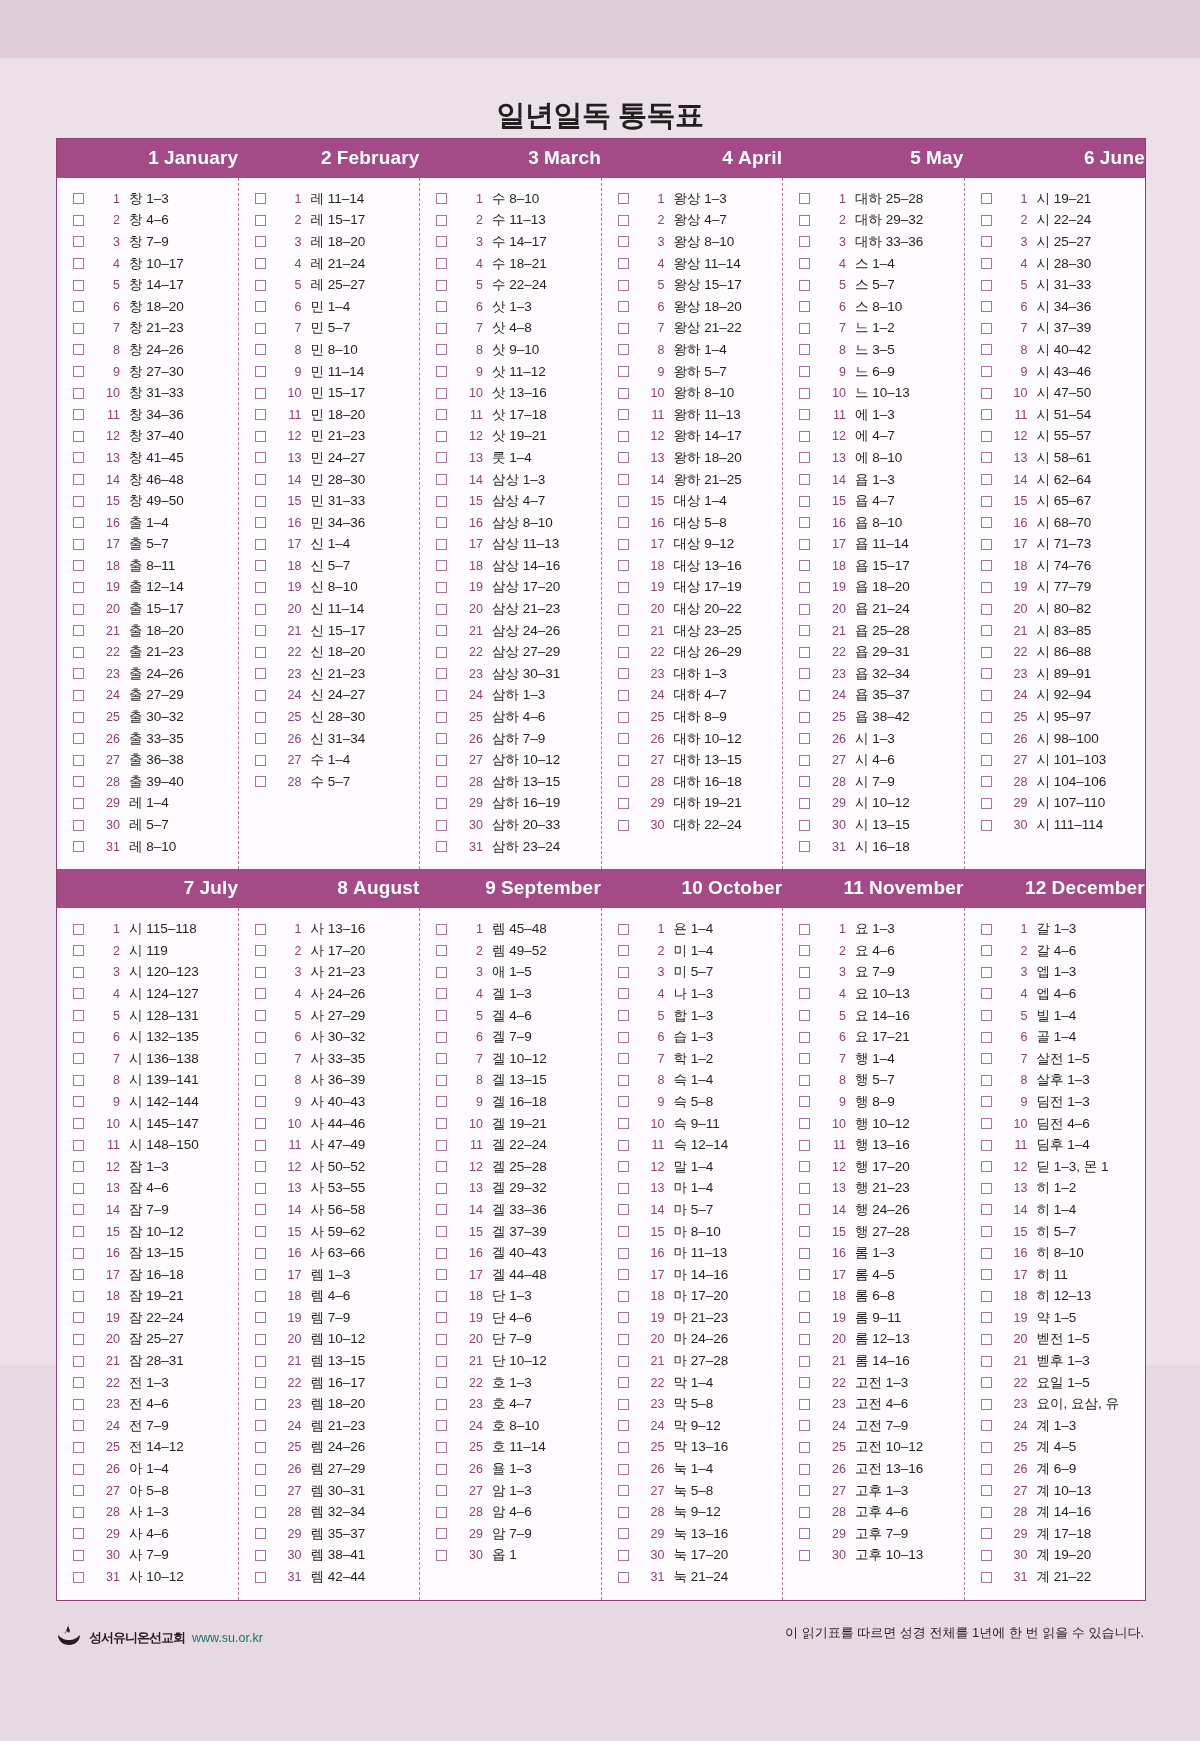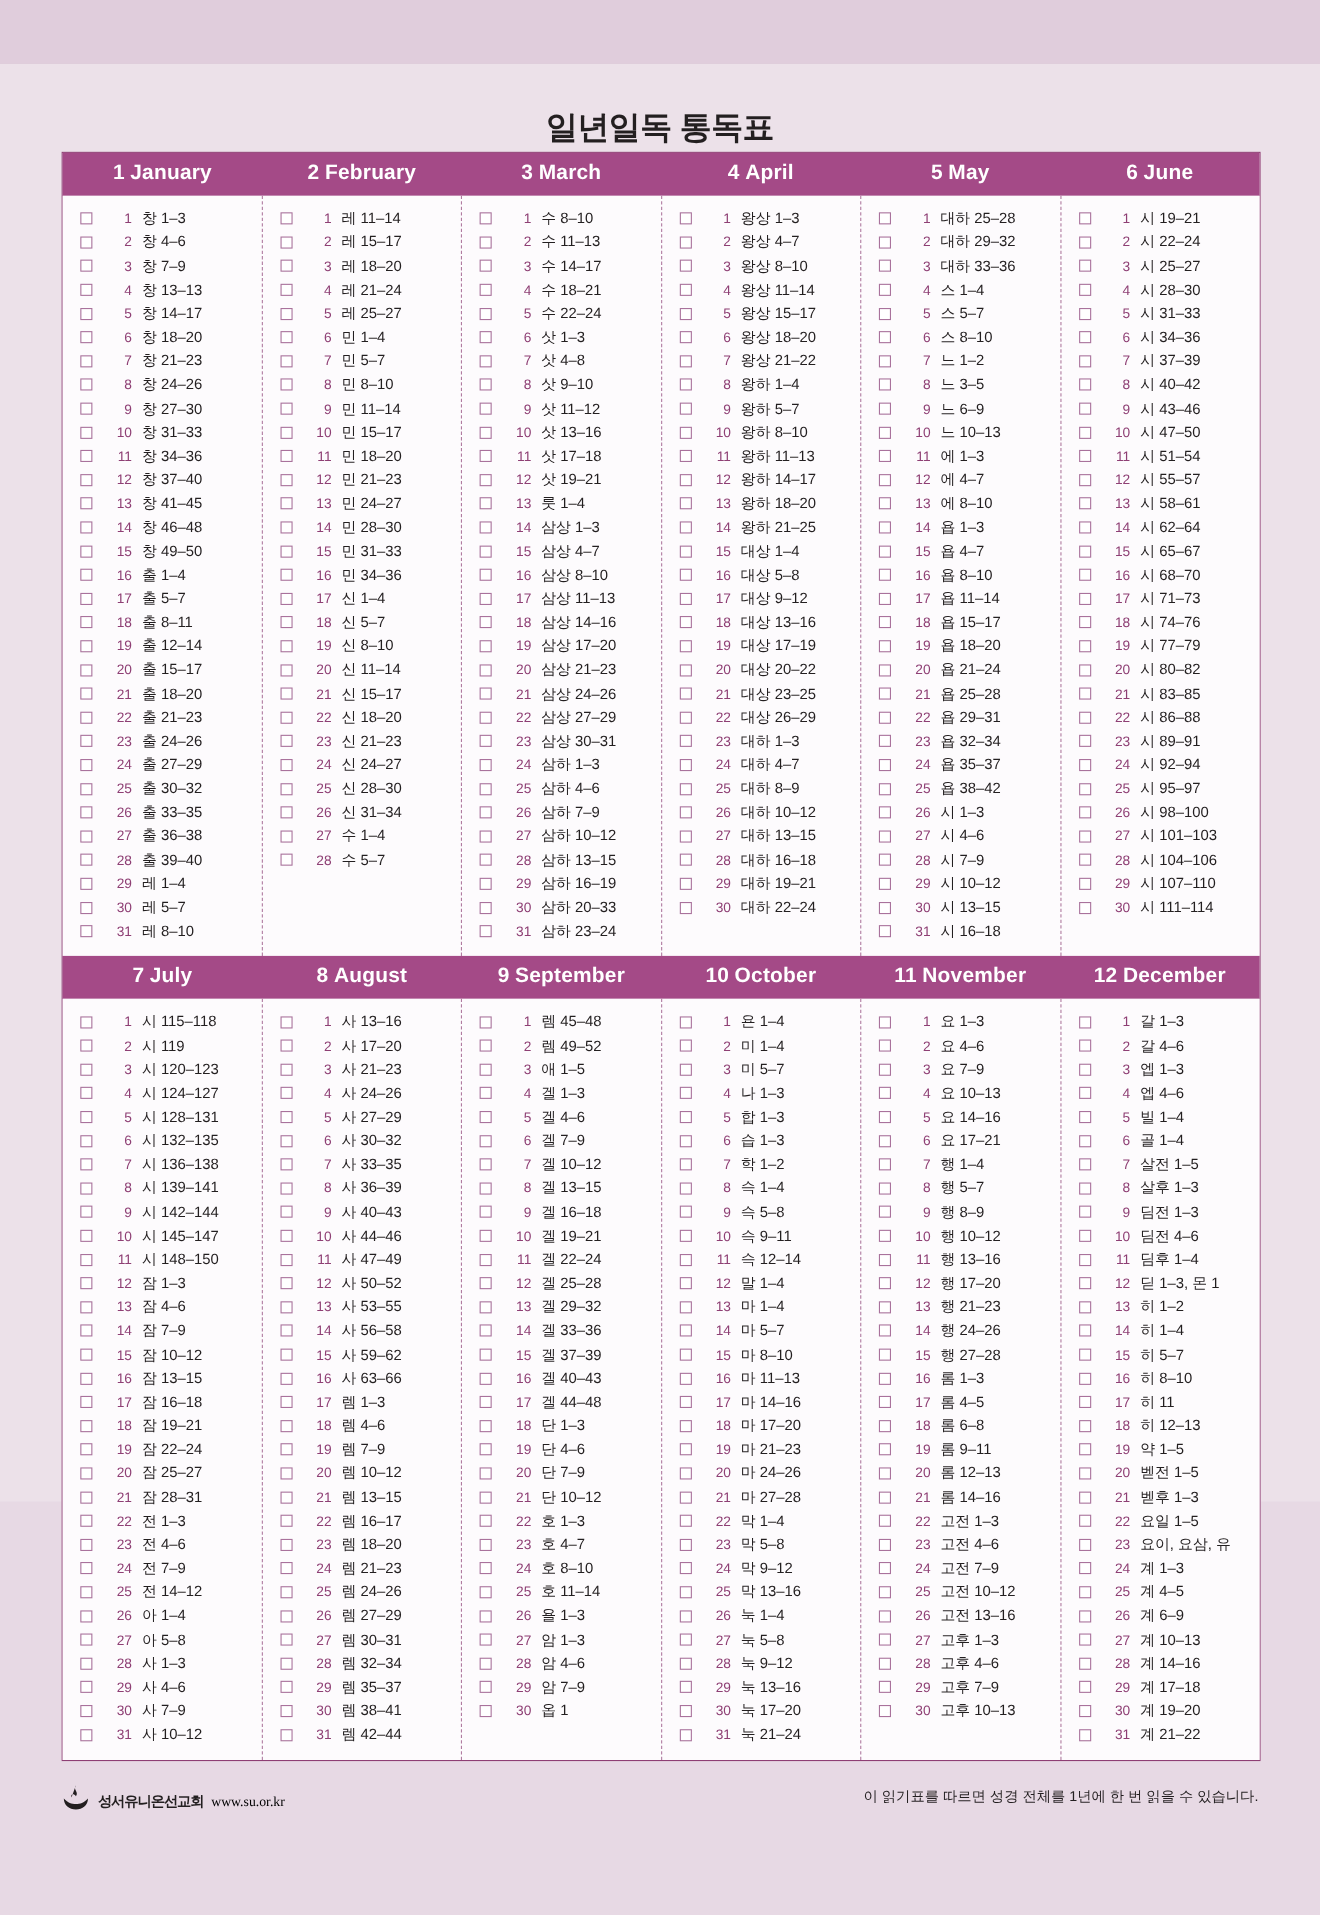--- a/index.html
+++ b/index.html
@@ -49,21 +49,21 @@
   .half {
     width: 100%;
   }
   .month-head-row {
     display: flex;
     width: 100%;
     background: #a44a87;
   }
   .month-head {
     flex: 1 1 0;
-    text-align: center;
+    text-align: right;
     color: #ffffff;
     font-size: 19px;
     font-weight: bold;
     padding: 8px 0 9px 0;
     letter-spacing: 0.2px;
     position: relative;
   }
   .month-head .num {
     font-weight: bold;
     margin-right: 5px;
@@ -131,22 +131,21 @@
     top: 4px;
   }
   .brand-name {
     font-size: 13px;
     font-weight: bold;
     color: #231f20;
     letter-spacing: -1px;
   }
   .brand-url {
     font-size: 12.5px;
-    color: #000000;
-    font-family: Liberation Serif, serif;
+    color: #0f766e;
   }
   .footer-note {
     font-size: 13px;
     color: #231f20;
     margin-left: 48px;
   }
 </style>
 </head>
 <body>
 
@@ -180,21 +179,21 @@
               <span class="ref">창 4–6</span>
             </div>
             <div class="entry">
               <span class="chk"></span>
               <span class="day">3</span>
               <span class="ref">창 7–9</span>
             </div>
             <div class="entry">
               <span class="chk"></span>
               <span class="day">4</span>
-              <span class="ref">창 13–13</span>
+              <span class="ref">창 10–17</span>
             </div>
             <div class="entry">
               <span class="chk"></span>
               <span class="day">5</span>
               <span class="ref">창 14–17</span>
             </div>
             <div class="entry">
               <span class="chk"></span>
               <span class="day">6</span>
               <span class="ref">창 18–20</span>

